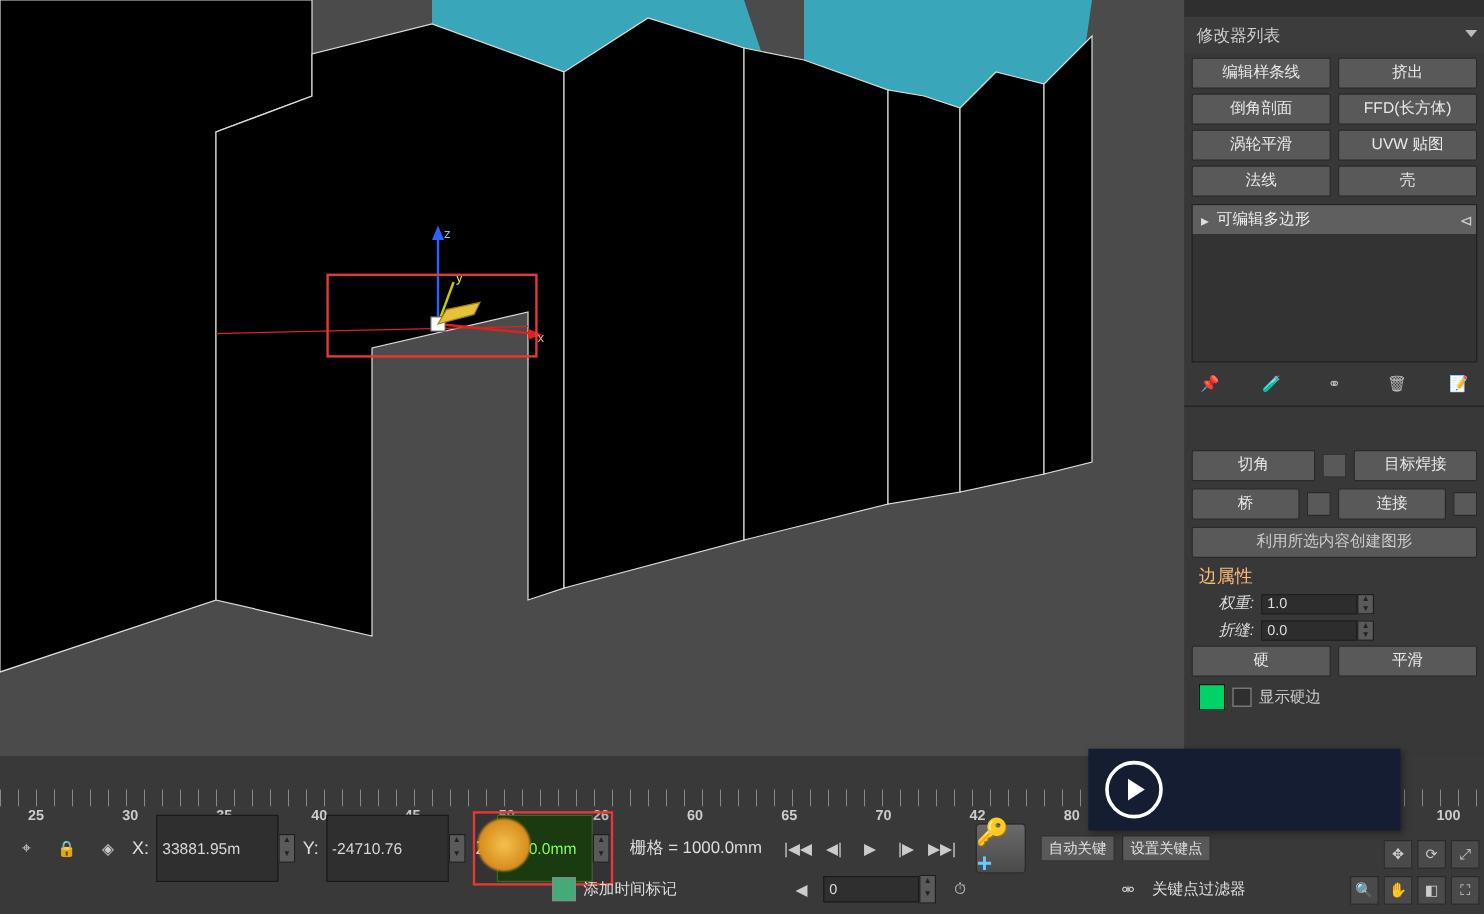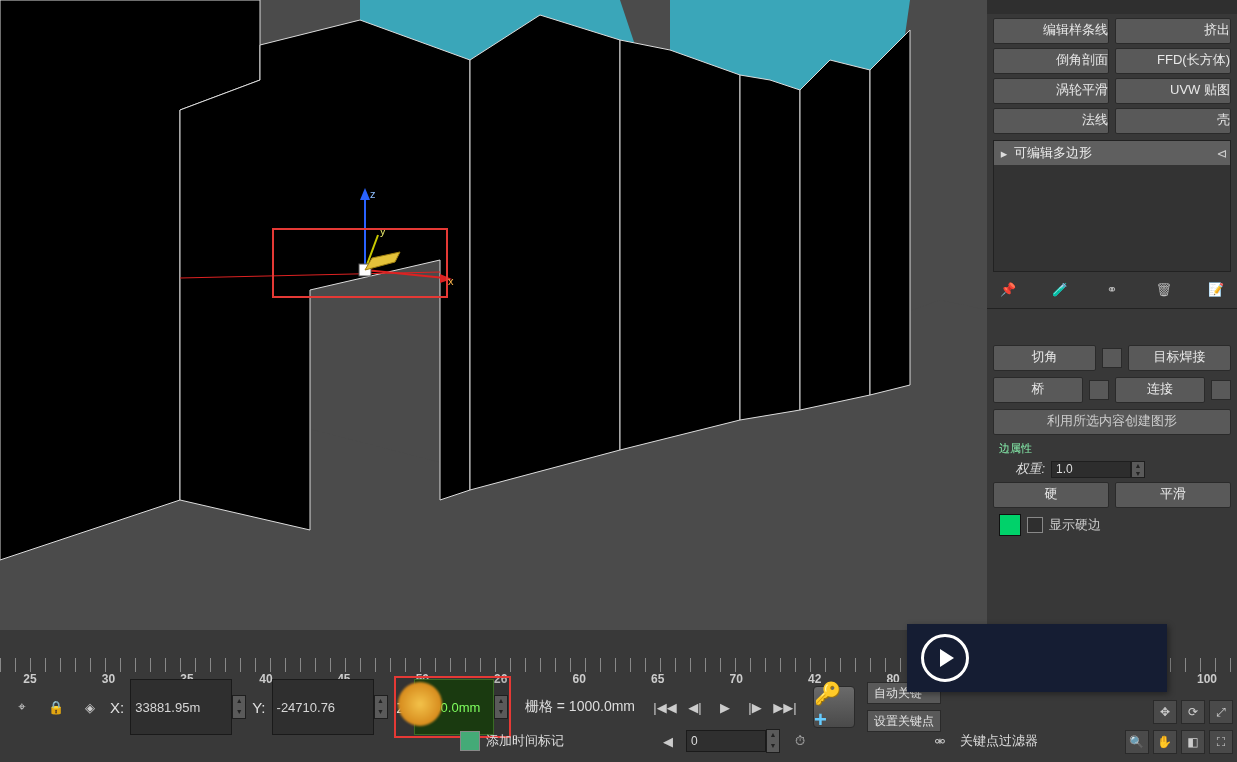--- a/index.html
+++ b/index.html
@@ -3,33 +3,33 @@
 <meta charset="utf-8">
 <style>
   html,body{margin:0;padding:0;width:1237px;height:762px;background:#393939;font-family:"Microsoft YaHei",Arial,sans-serif;font-size:13px;color:#cccccc;overflow:hidden;}
   .viewport{position:absolute;left:0;top:0;width:987px;height:630px;background:#4b4b4b;}
   .viewport svg{position:absolute;left:0;top:0;}
   .highlight-box{position:absolute;border:2px solid #e53935;}
   .side-panel{position:absolute;right:0;top:0;width:250px;height:630px;background:#383838;}
   .mod-header{height:30px;line-height:30px;padding:0 10px;background:#3c3c3c;font-size:14px;position:relative;}
   .mod-header .tri{position:absolute;right:6px;top:11px;width:0;height:0;border-left:5px solid transparent;border-right:5px solid transparent;border-top:6px solid #bbb;}
   .btn-row{display:flex;gap:6px;padding:4px 6px 0 6px;}
-  .flat-btn{flex:1;height:24px;line-height:22px;text-align:right;background:#595959;border:1px solid #2a2a2a;border-radius:2px;color:#e8e8e8;font-size:13px;cursor:pointer;}
+  .flat-btn{flex:1;height:24px;line-height:22px;text-align:center;background:#595959;border:1px solid #2a2a2a;border-radius:2px;color:#e8e8e8;font-size:13px;cursor:pointer;}
   .stack-box{margin:6px 6px 0 6px;height:130px;background:#333;border:1px solid #222;position:relative;}
   .stack-item{display:flex;align-items:center;height:24px;background:#5f5f5f;color:#eee;}
   .stack-item .arrow{width:20px;text-align:center;color:#ddd;}
   .stack-item .endi{width:16px;text-align:center;color:#ccc;}
   .icon-bar{display:flex;justify-content:space-between;align-items:center;padding:6px 10px;}
   .icon-bar span{width:22px;height:22px;display:flex;align-items:center;justify-content:center;color:#bbb;}
   .param-panel{padding:6px;}
   .param-row{display:flex;align-items:center;gap:6px;margin-bottom:6px;}
   .pbtn{flex:1;height:24px;line-height:22px;text-align:center;background:#595959;border:1px solid #2a2a2a;border-radius:2px;color:#e8e8e8;cursor:pointer;}
   .sqbtn{width:18px;height:18px;background:#595959;border:1px solid #2a2a2a;}
   .wide-btn{height:24px;line-height:22px;text-align:center;background:#595959;border:1px solid #2a2a2a;border-radius:2px;margin-bottom:6px;cursor:pointer;}
-  .subhead{color:#86efac;font-size:11px;margin:4px 0 4px 6px;}
+  .subhead{color:#fdba74;font-size:15px;margin:4px 0 4px 6px;}
   .spin-row{display:flex;align-items:center;gap:6px;margin:0 0 4px 12px;}
   .spin-row label{width:40px;text-align:right;color:#ddd;font-style:italic;}
   .spin{display:flex;height:17px;}
   .spin input{width:70px;background:#2d2d2d;border:1px solid #1e1e1e;color:#ddd;padding:0 4px;font-size:12px;}
   .spin .upd{width:12px;background:#5a5a5a;border:1px solid #1e1e1e;display:flex;flex-direction:column;}
   .spin .upd div{flex:1;font-size:7px;line-height:8px;text-align:center;color:#222;}
   .checkrow{display:flex;align-items:center;gap:6px;padding-left:6px;}
   .swatch{width:20px;height:20px;background:#00d26a;border:1px solid #111;}
   .chk{width:14px;height:14px;border:1px solid #888;background:#2f2f2f;}
   
@@ -43,21 +43,21 @@
   .coord-label{font-size:15px;color:#e0e0e0;}
   .coord-input{width:92px;height:22px;background:#2f2f2f;border:1px solid #1a1a1a;color:#d7d7d7;font-size:13px;padding:16px 4px;}
   .coord-wrap{display:flex;align-items:center;}
   .coord-wrap .upd{width:12px;height:22px;background:#5a5a5a;border:1px solid #1e1e1e;display:flex;flex-direction:column;}
   .coord-wrap .upd div{flex:1;font-size:7px;line-height:9px;text-align:center;color:#222;}
   .grid-txt{color:#ddd;margin-left:8px;font-size:14px;}
   .play-btn{width:24px;height:24px;display:flex;align-items:center;justify-content:center;color:#ccc;cursor:pointer;}
   .play-group{display:flex;gap:6px;align-items:center;margin-left:12px;}
   .key-btn{width:40px;height:40px;background:linear-gradient(#6a6a6a,#4a4a4a);border:1px solid #2a2a2a;border-radius:4px;display:flex;align-items:center;justify-content:center;cursor:pointer;}
   .key-btn span{color:#6cf;font-size:22px;font-weight:bold;}
-  .autokey-col{display:flex;flex-direction:column;gap:6px;}
+  .autokey-col{display:flex;flex-direction:row;gap:6px;}
   .autokey-col .rowbtn{height:20px;padding:0 6px;background:#595959;border:1px solid #2a2a2a;font-size:12px;color:#e0e0e0;display:flex;align-items:center;cursor:pointer;}
   .bottom2{position:relative;height:30px;display:flex;align-items:center;padding-left:460px;gap:6px;color:#ddd;}
   .bottom2 .cube{width:18px;height:18px;border:1px solid #888;}
   .bottom2 .mini{width:70px;height:20px;background:#2f2f2f;border:1px solid #1a1a1a;color:#ddd;font-size:12px;padding:0 4px;}
   .brand-box{position:absolute;right:70px;bottom:70px;width:232px;height:68px;background:#151d33;display:flex;align-items:center;gap:12px;padding:0 14px;box-shadow:2px 2px 6px rgba(0,0,0,.4);}
   .brand-box .circ{width:42px;height:42px;border:3px solid #fff;border-radius:50%;display:flex;align-items:center;justify-content:center;}
   .brand-box .circ div{width:0;height:0;border-top:9px solid transparent;border-bottom:9px solid transparent;border-left:14px solid #fff;margin-left:4px;}
   .brand-txt .t1{color:#fff;font-size:22px;font-weight:bold;line-height:24px;}
   .brand-txt .t2{color:#cfd3e0;font-size:12px;letter-spacing:1px;}
   .z-highlight{border:2px solid #e53935;padding:1px;background:rgba(0,0,0,.1);}
@@ -100,20 +100,24 @@
       <text x="448" y="285" fill="#ffb84d" font-size="11">x</text>
       <rect x="359" y="264" width="12" height="12" fill="#fff" stroke="#555"></rect>
       <polygon points="365,270 395,262 400,252 372,258" fill="#e4c23a" stroke="#a08010"></polygon>
     </g>
   </svg>
   <div class="highlight-box" style="left:272px;top:228px;width:172px;height:66px;"></div>
 </div>
 
 <div class="side-panel">
   <div style="height:14px;background:#2f2f2f;"></div>
+  <div class="mod-header">
+    <span>修改器列表</span>
+    <div class="tri"></div>
+  </div>
   <div class="btn-row">
     <div class="flat-btn">编辑样条线</div>
     <div class="flat-btn">挤出</div>
   </div>
   <div class="btn-row">
     <div class="flat-btn">倒角剖面</div>
     <div class="flat-btn">FFD(长方体)</div>
   </div>
   <div class="btn-row">
     <div class="flat-btn">涡轮平滑</div>
@@ -150,20 +154,30 @@
       <div class="sqbtn"></div>
       <div class="pbtn">连接</div>
       <div class="sqbtn"></div>
     </div>
     <div class="wide-btn">利用所选内容创建图形</div>
     <div class="subhead">边属性</div>
     <div class="spin-row">
       <label>权重:</label>
       <div class="spin">
         <input value="1.0" style="">
+        <div class="upd">
+            <div>▲</div>
+            <div>▼</div>
+          </div>
+      </div>
+    </div>
+    <div class="spin-row">
+      <label>折缝:</label>
+      <div class="spin">
+        <input value="0.0" style="">
         <div class="upd">
             <div>▲</div>
             <div>▼</div>
           </div>
       </div>
     </div>
     <div class="param-row" style="margin-top:4px;">
       <div class="pbtn">硬</div>
       <div class="pbtn">平滑</div>
     </div>

